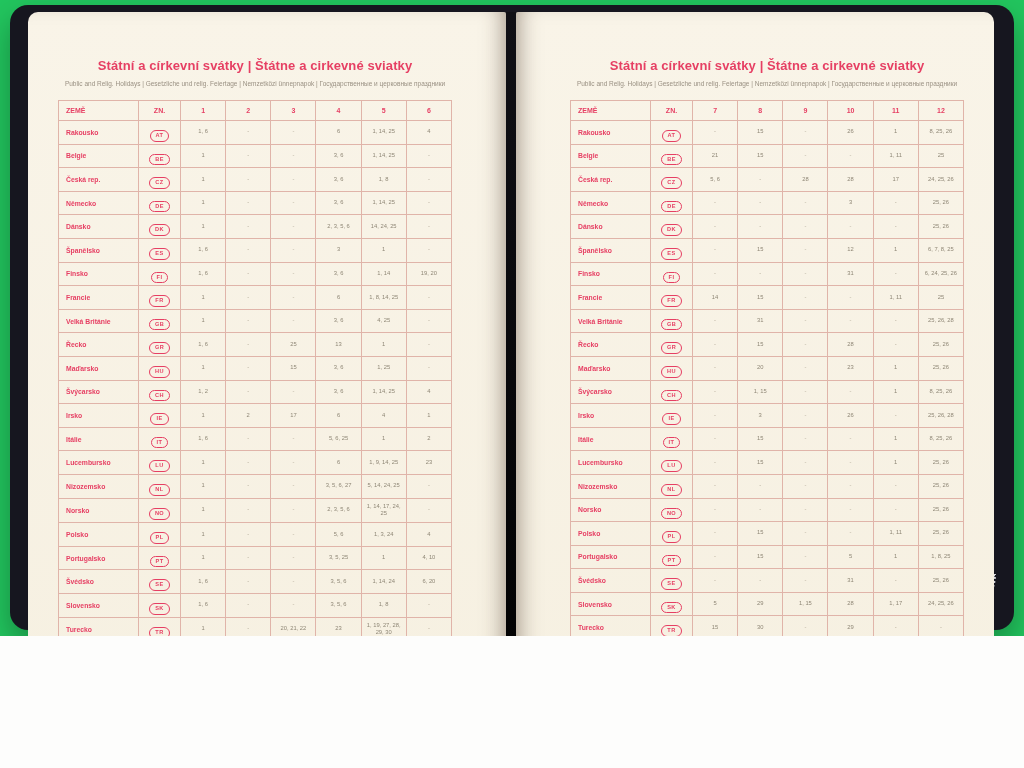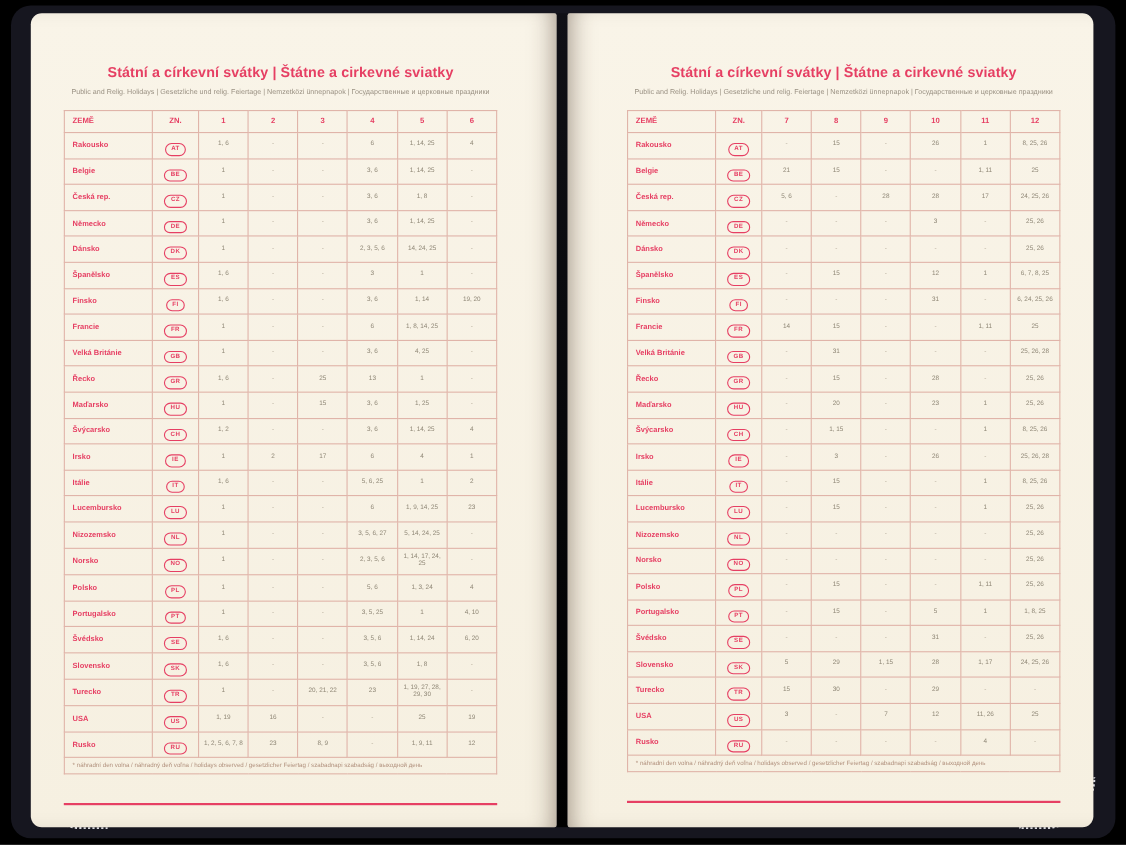--- a/index.html
+++ b/index.html
@@ -1,19 +1,19 @@
 <!DOCTYPE html>
 <html style="--accent: #e63f63;"><head>
 <meta charset="utf-8">
 <style>
   :root { --accent:#e63f63; --grid:#e0b4a9; --val:#8f8776; --dash:#b5ac9b; }
   * { box-sizing:border-box; }
   html,body { margin:0; padding:0; }
   body { width:1024px; height:768px; font-family:"Liberation Sans","DejaVu Sans",sans-serif; background:#fdfdfc; }
-  .scene { position:relative; width:1024px; height:768px; overflow:hidden; background:#000000; }
+  .scene { position:relative; width:1024px; height:636px; overflow:hidden; background:#22c55e; }
   .cover { position:absolute; left:10px; top:5px; right:10px; bottom:6px; background:#16161f;
            border-radius:18px; box-shadow:0 14px 30px rgba(0,0,0,.30); }
   .stitch { position:absolute; width:70px; height:48px; }
   .stitch-bl { left:18px; bottom:8px; border-left:2px dotted #d9d9df; border-bottom:2px dotted #d9d9df; border-bottom-left-radius:60px; }
   .stitch-br { right:18px; bottom:8px; border-right:2px dotted #d9d9df; border-bottom:2px dotted #d9d9df; border-bottom-right-radius:60px; }
   .spread { position:absolute; left:28px; top:12px; width:966px; height:740px; display:flex; }
   .page { width:478px; height:740px; position:relative;
           background:linear-gradient(180deg,#f9f4e8 0%, #f6f0e1 100%); }
   .page-left  { border-radius:10px 2px 2px 10px; box-shadow:inset -16px 0 22px -14px rgba(70,50,35,.5); padding:46px 52px 0 28px; }
   .page-right { border-radius:2px 10px 10px 2px; box-shadow:inset 16px 0 22px -14px rgba(70,50,35,.5); padding:46px 28px 0 52px; }

